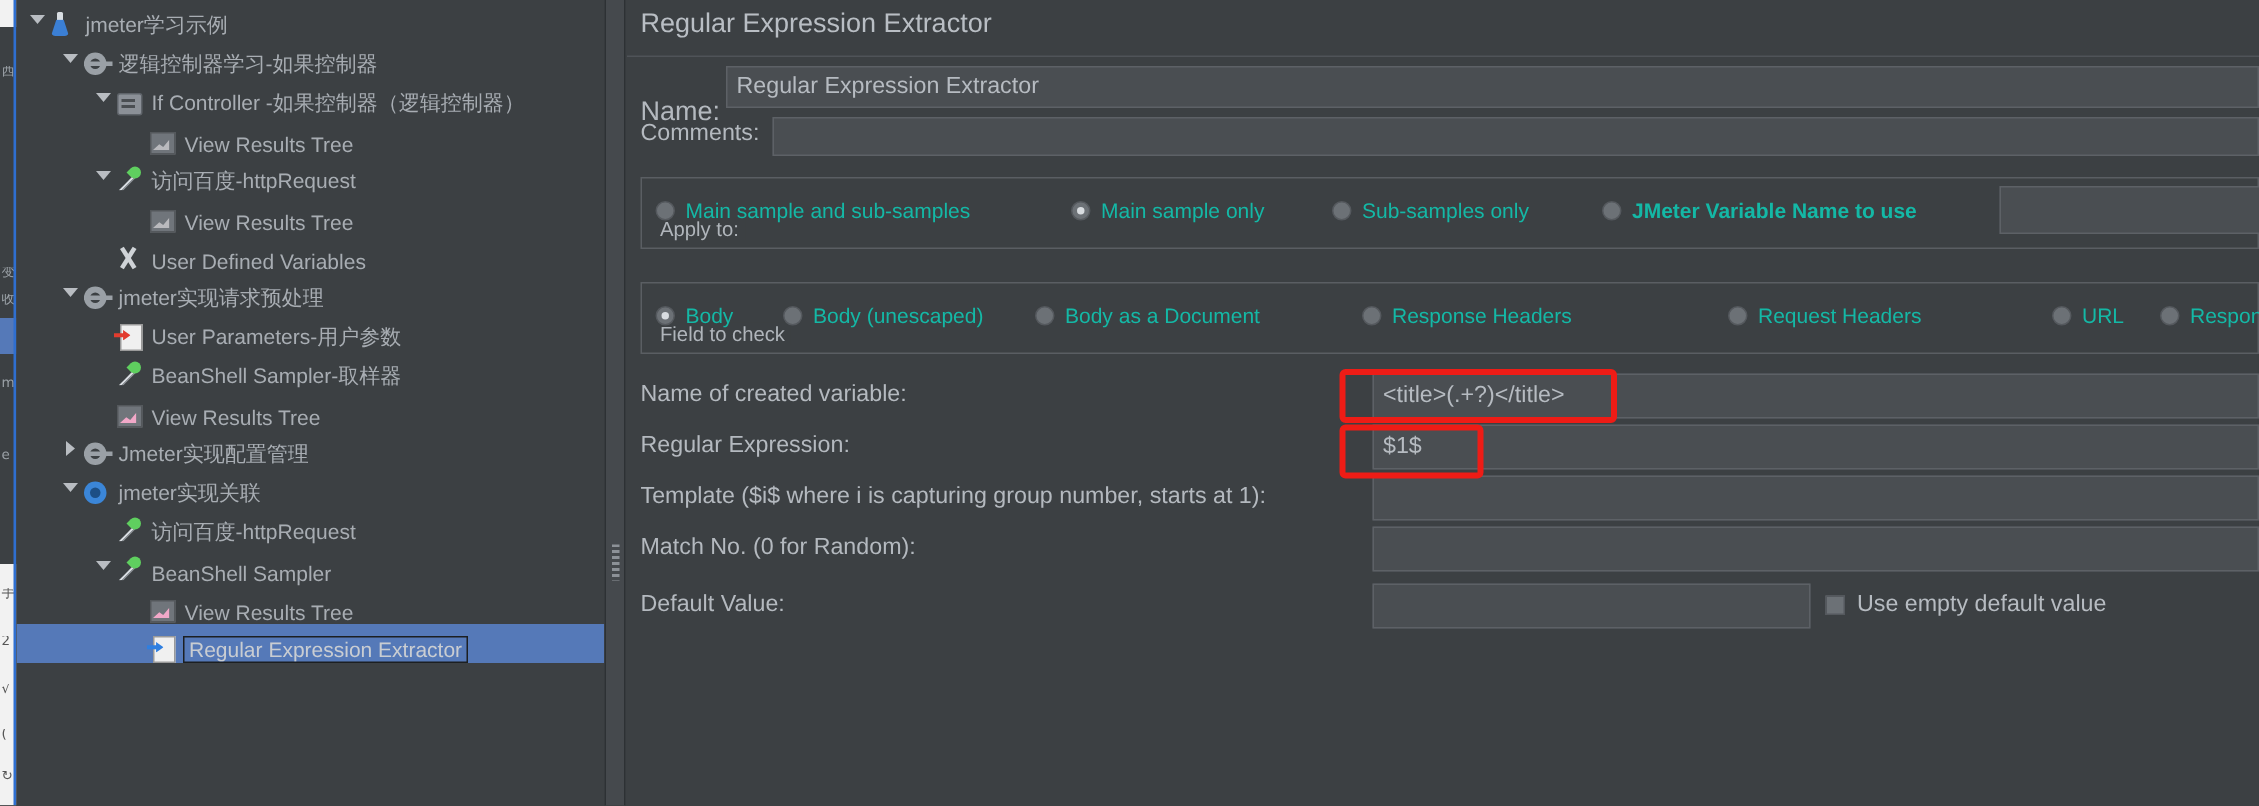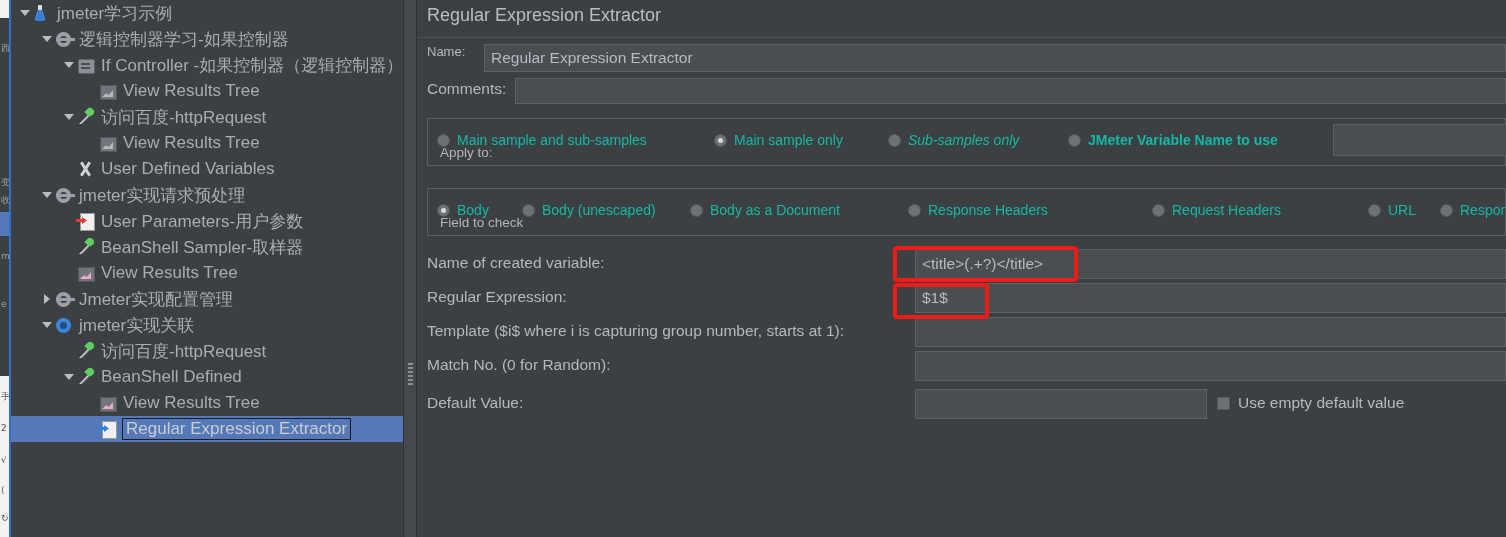--- a/index.html
+++ b/index.html
@@ -17,22 +17,22 @@
   .sliver-white { position:absolute; left:0; width:11px; background:#f2f2f2; }
   .sliver-sel   { position:absolute; left:0; width:11px; background:#5579b8; }
   .sliver-txt { position:absolute; left:1px; width:10px; color:#9aa0a6;
      font-size:9px; line-height:9px; font-family:"DejaVu Sans", sans-serif;
      overflow:hidden; white-space:nowrap; }
   .sliver-line { position:absolute; left:9px; top:0; width:2px; height:537px; background:#2f6fd0; }
 
   
   .tree-panel { position:absolute; left:11px; top:0; width:392px; height:537px;
      background:#3c4043; overflow:hidden; }
-  .tree-node { position:absolute; height:26px; display:flex; align-items:center;
-     white-space:nowrap; color:#a8adb3; font-size:17px; }
+  .tree-node { position:absolute; height:26px; display:flex; align-items:flex-end;
+     white-space:nowrap; color:#a8adb3; font-size:14px; }
   .tree-node.sel { background:#5579b8; left:0; width:392px; }
   .twisty { width:13px; height:26px; flex:0 0 13px; position:relative; }
   .twisty.down::before { content:""; position:absolute; left:1px; top:10px;
      border-left:5px solid transparent; border-right:5px solid transparent;
      border-top:6px solid #b9bdc2; }
   .twisty.right::before { content:""; position:absolute; left:3px; top:8px;
      border-top:5px solid transparent; border-bottom:5px solid transparent;
      border-left:6px solid #b9bdc2; }
   .ticon { width:20px; height:20px; flex:0 0 20px; position:relative; margin-right:4px; }
   .tlabel { padding-left:1px; }
@@ -80,21 +80,21 @@
      background:#45494d; border-left:1px solid #2d3134; border-right:1px solid #2d3134; }
   .grip { position:absolute; left:4px; top:363px; width:5px; height:24px;
      background-image: repeating-linear-gradient(
        to bottom,#8c9197 0 2px, transparent 2px 4px); }
 
   
   .right-panel { position:absolute; left:418px; top:0; width:1088px; height:537px;
      background:#3c4043; color:#b4b9bf; font-size:15.5px; }
   .panel-title { position:absolute; left:9px; top:5px; font-size:18px; color:#b9bec4; }
   .row-name { position:absolute; left:9px; top:44px; width:1079px; height:28px; }
-  .row-name .lbl { position:absolute; left:0; top:0; font-size:13px; }
+  .row-name .lbl { position:absolute; left:0; top:20px; font-size:18px; }
   .fld { background:#4a4e52; border:1px solid #5d6166; color:#b6bbc1;
      font-family:"Liberation Sans", sans-serif; font-size:15.5px; }
   .name-fld { position:absolute; left:57px; top:0; width:1022px; height:28px;
      line-height:26px; padding-left:6px; }
   .row-com { position:absolute; left:9px; top:78px; width:1079px; height:26px; }
   .row-com .lbl { position:absolute; left:0; top:2px; }
   .com-fld { position:absolute; left:88px; top:0; width:991px; height:26px; }
 
   
   .group { position:absolute; border:1px solid #5a5e63; }
@@ -232,21 +232,21 @@
         <span class="tlabel">jmeter实现关联</span>
       </div>
       <div class="tree-node" style="top: 338px; left: 52px;">
         <span class="twisty "></span>
         <span class="ticon ic-pipette"></span>
         <span class="tlabel">访问百度-httpRequest</span>
       </div>
       <div class="tree-node" style="top: 364px; left: 52px;">
         <span class="twisty down"></span>
         <span class="ticon ic-pipette"></span>
-        <span class="tlabel">BeanShell Defined</span>
+        <span class="tlabel">BeanShell Sampler</span>
       </div>
       <div class="tree-node" style="top: 390px; left: 74px;">
         <span class="twisty "></span>
         <span class="ticon ic-chart pink"></span>
         <span class="tlabel">View Results Tree</span>
       </div>
       <div class="tree-node sel" style="top: 416px; padding-left: 74px;">
         <span class="twisty "></span>
         <span class="ticon ic-page blue"></span>
         <span class="tlabel boxed">Regular Expression Extractor</span>
@@ -277,21 +277,21 @@
       <span class="gtitle">Apply to:</span>
       <div id="apply-radios">
           <div class="radio" style="left: 9px;">
             <span class="rdot"></span>
             <span>Main sample and sub-samples</span>
           </div>
           <div class="radio" style="left: 286px;">
             <span class="rdot on"></span>
             <span>Main sample only</span>
           </div>
-          <div class="radio" style="left: 460px; font-style: italic;">
+          <div class="radio" style="left: 460px;">
             <span class="rdot"></span>
             <span>Sub-samples only</span>
           </div>
           <div class="radio" style="left: 640px; font-weight: bold;">
             <span class="rdot"></span>
             <span>JMeter Variable Name to use</span>
           </div>
         </div>
       <div class="fld var-fld"></div>
     </div>

